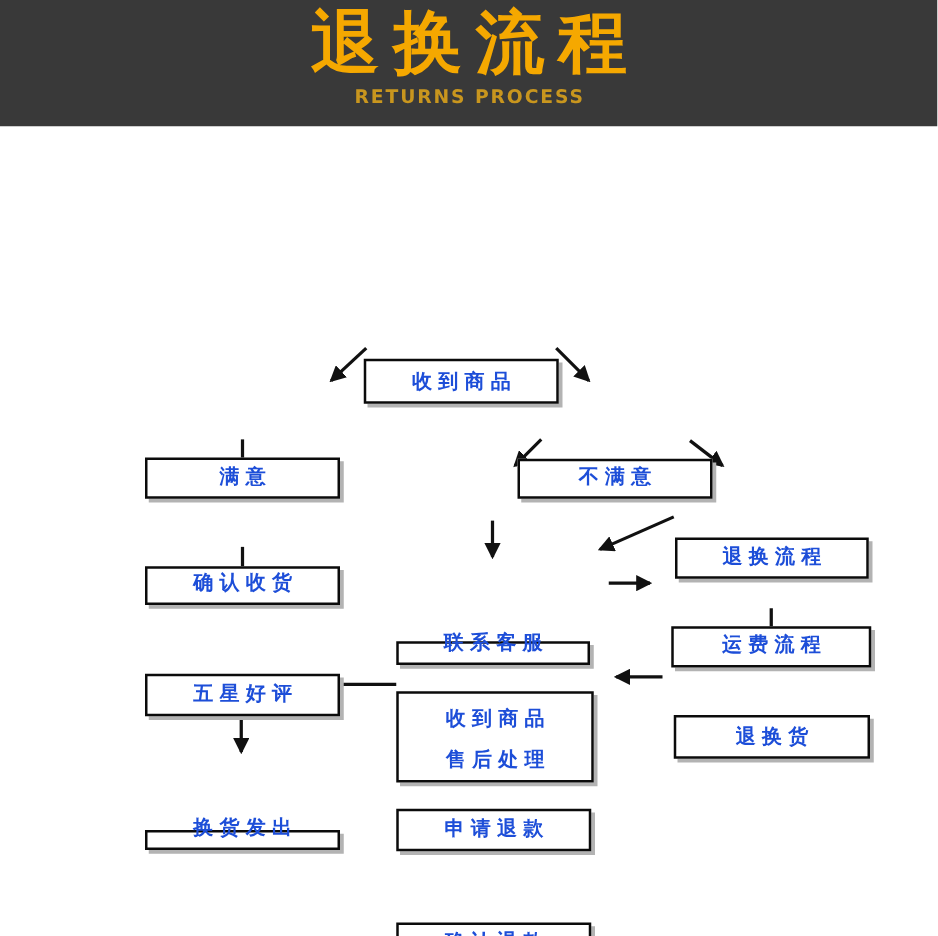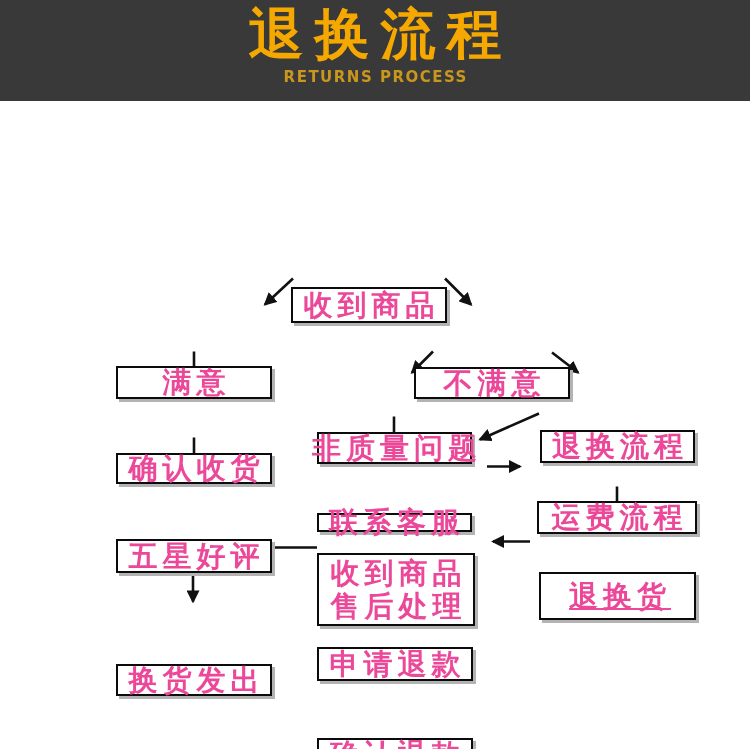--- a/index.html
+++ b/index.html
@@ -78,25 +78,25 @@
     z-index: 2;
   }
   .node {
     position: absolute;
     box-sizing: border-box;
     background: #ffffff;
     border: 2px solid #0b0b0b;
     box-shadow: 3px 3px 0 #b3b3b3;
     display: flex;
     flex-direction: column;
-    justify-content: center;
+    justify-content: flex-end;
     align-items: center;
-    font-size: 29px;
+    font-size: 16px;
     font-weight: bold;
-    color: #ec4899;
+    color: #1d4ed8;
     letter-spacing: 5px;
     text-indent: 5px;
     line-height: 33px;
     white-space: nowrap;
   }
 </style>
 </head>
 <body>
 
 <div class="page">
@@ -131,46 +131,43 @@
     <div class="flow-nodes">
         <div class="node" style="left: 291px; top: 186px; width: 156px; height: 36px; border-color: rgb(11, 11, 11); background: rgb(255, 255, 255); box-shadow: rgb(179, 179, 179) 3px 3px 0px;">
           <div class="node-line">收到商品</div>
         </div>
         <div class="node" style="left: 116px; top: 265px; width: 156px; height: 33px; border-color: rgb(11, 11, 11); background: rgb(255, 255, 255); box-shadow: rgb(179, 179, 179) 3px 3px 0px;">
           <div class="node-line">满意</div>
         </div>
         <div class="node" style="left: 414px; top: 266px; width: 156px; height: 32px; border-color: rgb(11, 11, 11); background: rgb(255, 255, 255); box-shadow: rgb(179, 179, 179) 3px 3px 0px;">
           <div class="node-line">不满意</div>
         </div>
-        <div class="node" style="left: 317px; top: 331px; width: 155px; height: 32px; border-color: rgb(11, 11, 11); background: rgb(255, 255, 255); box-shadow: rgb(179, 179, 179) 3px 3px 0px;">
-          <div class="node-line">非质量问题</div>
-        </div>
         <div class="node" style="left: 540px; top: 329px; width: 155px; height: 33px; border-color: rgb(11, 11, 11); background: rgb(255, 255, 255); box-shadow: rgb(179, 179, 179) 3px 3px 0px;">
           <div class="node-line">退换流程</div>
         </div>
         <div class="node" style="left: 116px; top: 352px; width: 156px; height: 31px; border-color: rgb(11, 11, 11); background: rgb(255, 255, 255); box-shadow: rgb(179, 179, 179) 3px 3px 0px;">
           <div class="node-line">确认收货</div>
         </div>
         <div class="node" style="left: 317px; top: 412px; width: 155px; height: 19px; border-color: rgb(11, 11, 11); background: rgb(255, 255, 255); box-shadow: rgb(179, 179, 179) 3px 3px 0px;">
           <div class="node-line">联系客服</div>
         </div>
         <div class="node" style="left: 537px; top: 400px; width: 160px; height: 33px; border-color: rgb(11, 11, 11); background: rgb(255, 255, 255); box-shadow: rgb(179, 179, 179) 3px 3px 0px;">
           <div class="node-line">运费流程</div>
         </div>
         <div class="node" style="left: 116px; top: 438px; width: 156px; height: 34px; border-color: rgb(11, 11, 11); background: rgb(255, 255, 255); box-shadow: rgb(179, 179, 179) 3px 3px 0px;">
           <div class="node-line">五星好评</div>
         </div>
         <div class="node" style="left: 317px; top: 452px; width: 158px; height: 73px; border-color: rgb(11, 11, 11); background: rgb(255, 255, 255); box-shadow: rgb(179, 179, 179) 3px 3px 0px;">
           <div class="node-line">收到商品</div>
           <div class="node-line">售后处理</div>
         </div>
-        <div class="node" style="left: 539px; top: 471px; width: 157px; height: 48px; border-color: rgb(11, 11, 11); background: rgb(255, 255, 255); box-shadow: rgb(179, 179, 179) 3px 3px 0px; text-decoration: underline;">
+        <div class="node" style="left: 539px; top: 471px; width: 157px; height: 35px; border-color: rgb(11, 11, 11); background: rgb(255, 255, 255); box-shadow: rgb(179, 179, 179) 3px 3px 0px;">
           <div class="node-line">退换货</div>
         </div>
-        <div class="node" style="left: 116px; top: 563px; width: 156px; height: 32px; border-color: rgb(11, 11, 11); background: rgb(255, 255, 255); box-shadow: rgb(179, 179, 179) 3px 3px 0px;">
+        <div class="node" style="left: 116px; top: 563px; width: 156px; height: 16px; border-color: rgb(11, 11, 11); background: rgb(255, 255, 255); box-shadow: rgb(179, 179, 179) 3px 3px 0px;">
           <div class="node-line">换货发出</div>
         </div>
         <div class="node" style="left: 317px; top: 546px; width: 156px; height: 34px; border-color: rgb(11, 11, 11); background: rgb(255, 255, 255); box-shadow: rgb(179, 179, 179) 3px 3px 0px;">
           <div class="node-line">申请退款</div>
         </div>
         <div class="node" style="left: 317px; top: 637px; width: 156px; height: 33px; border-color: rgb(11, 11, 11); background: rgb(255, 255, 255); box-shadow: rgb(179, 179, 179) 3px 3px 0px;">
           <div class="node-line">确认退款</div>
         </div>
       </div>
   </div>

